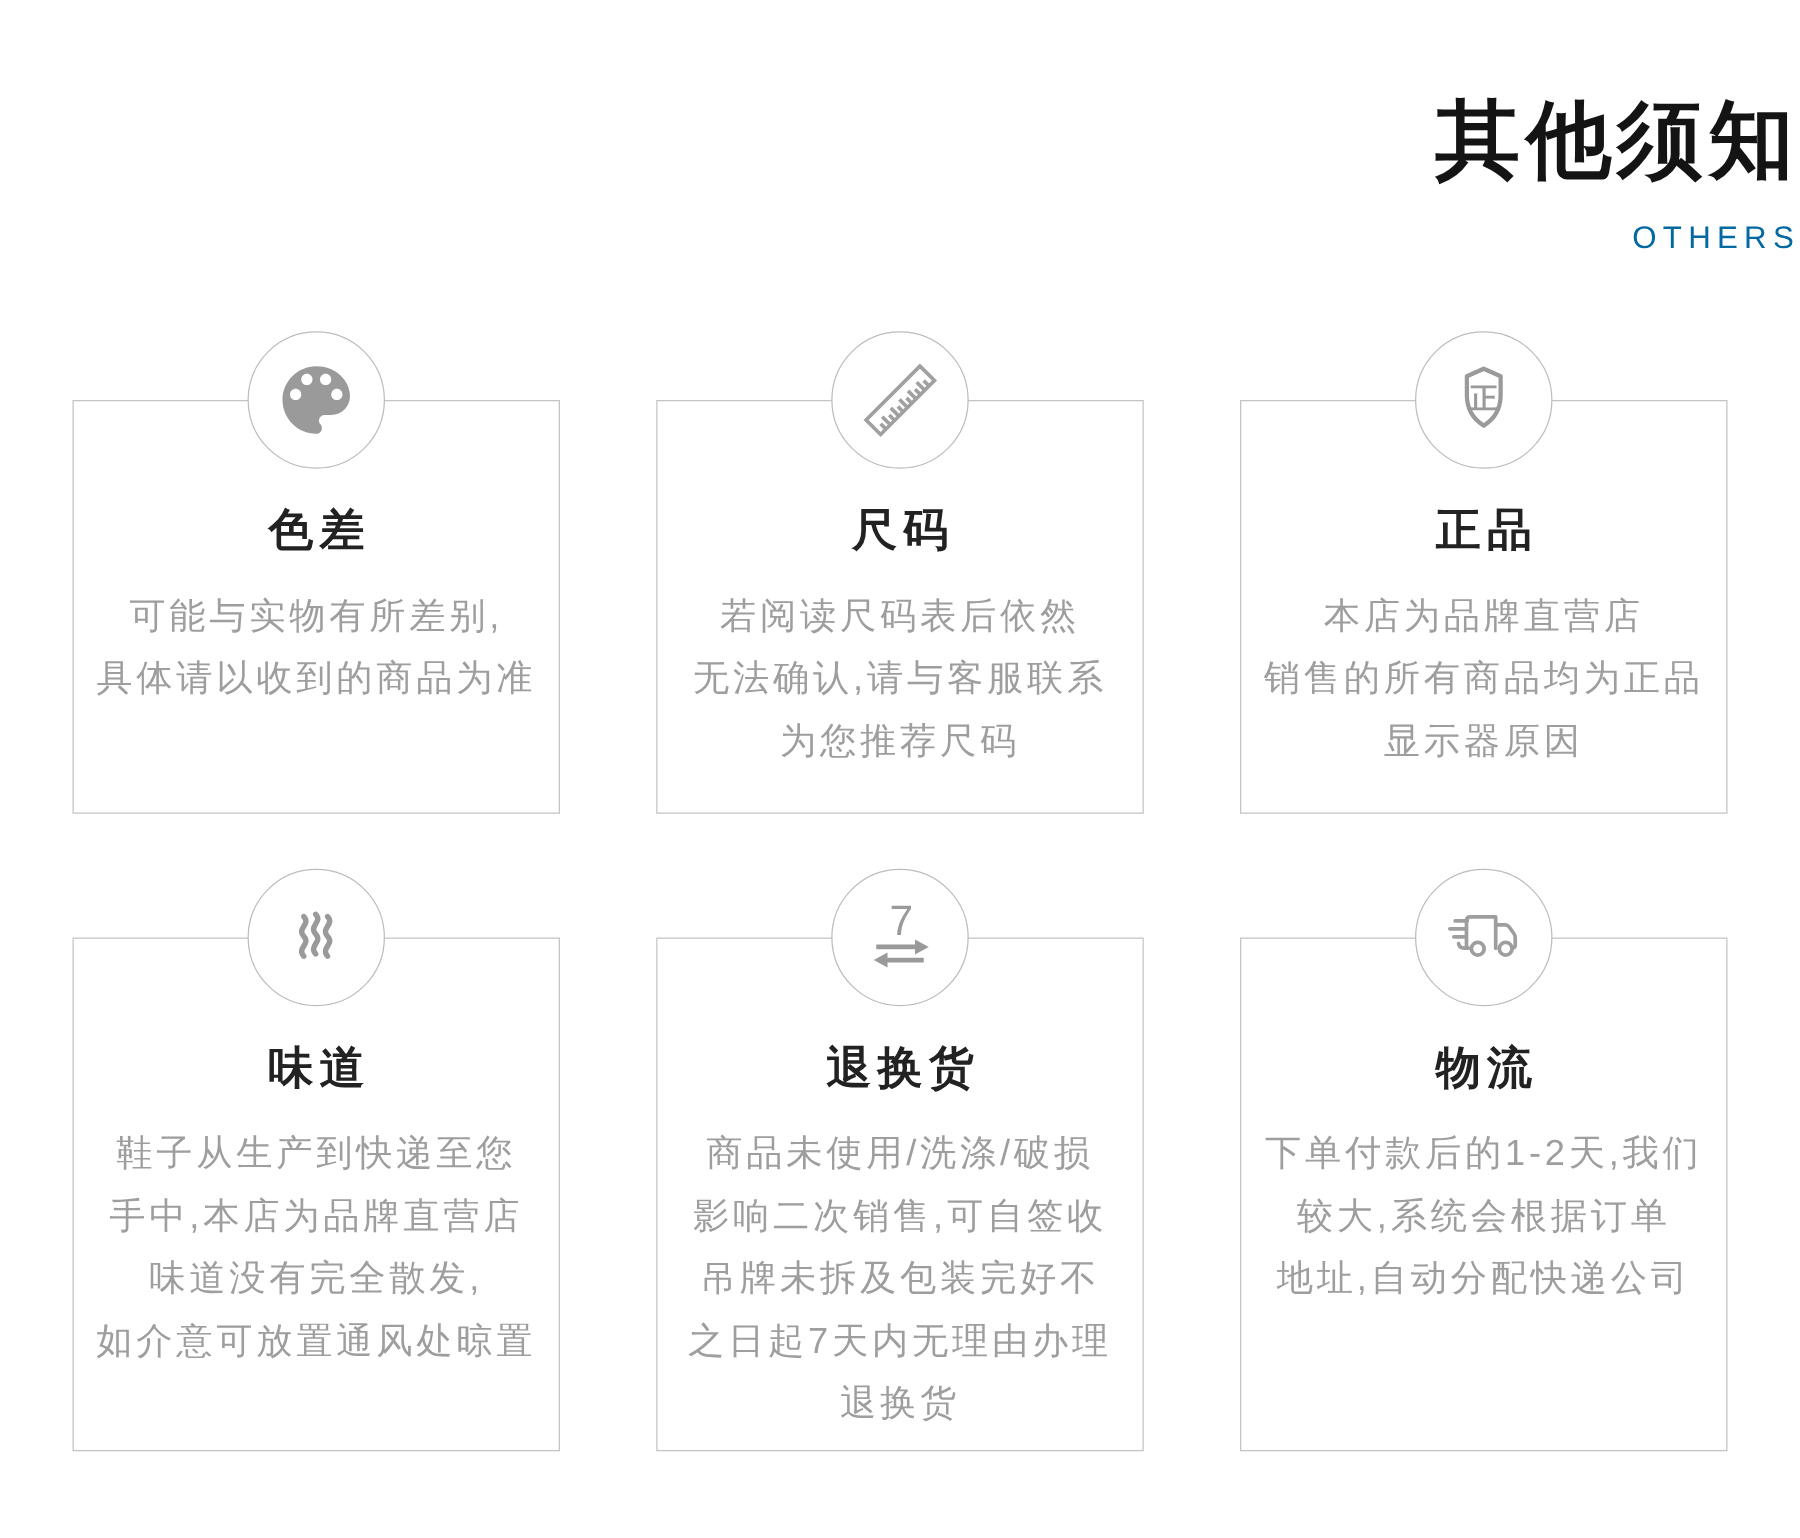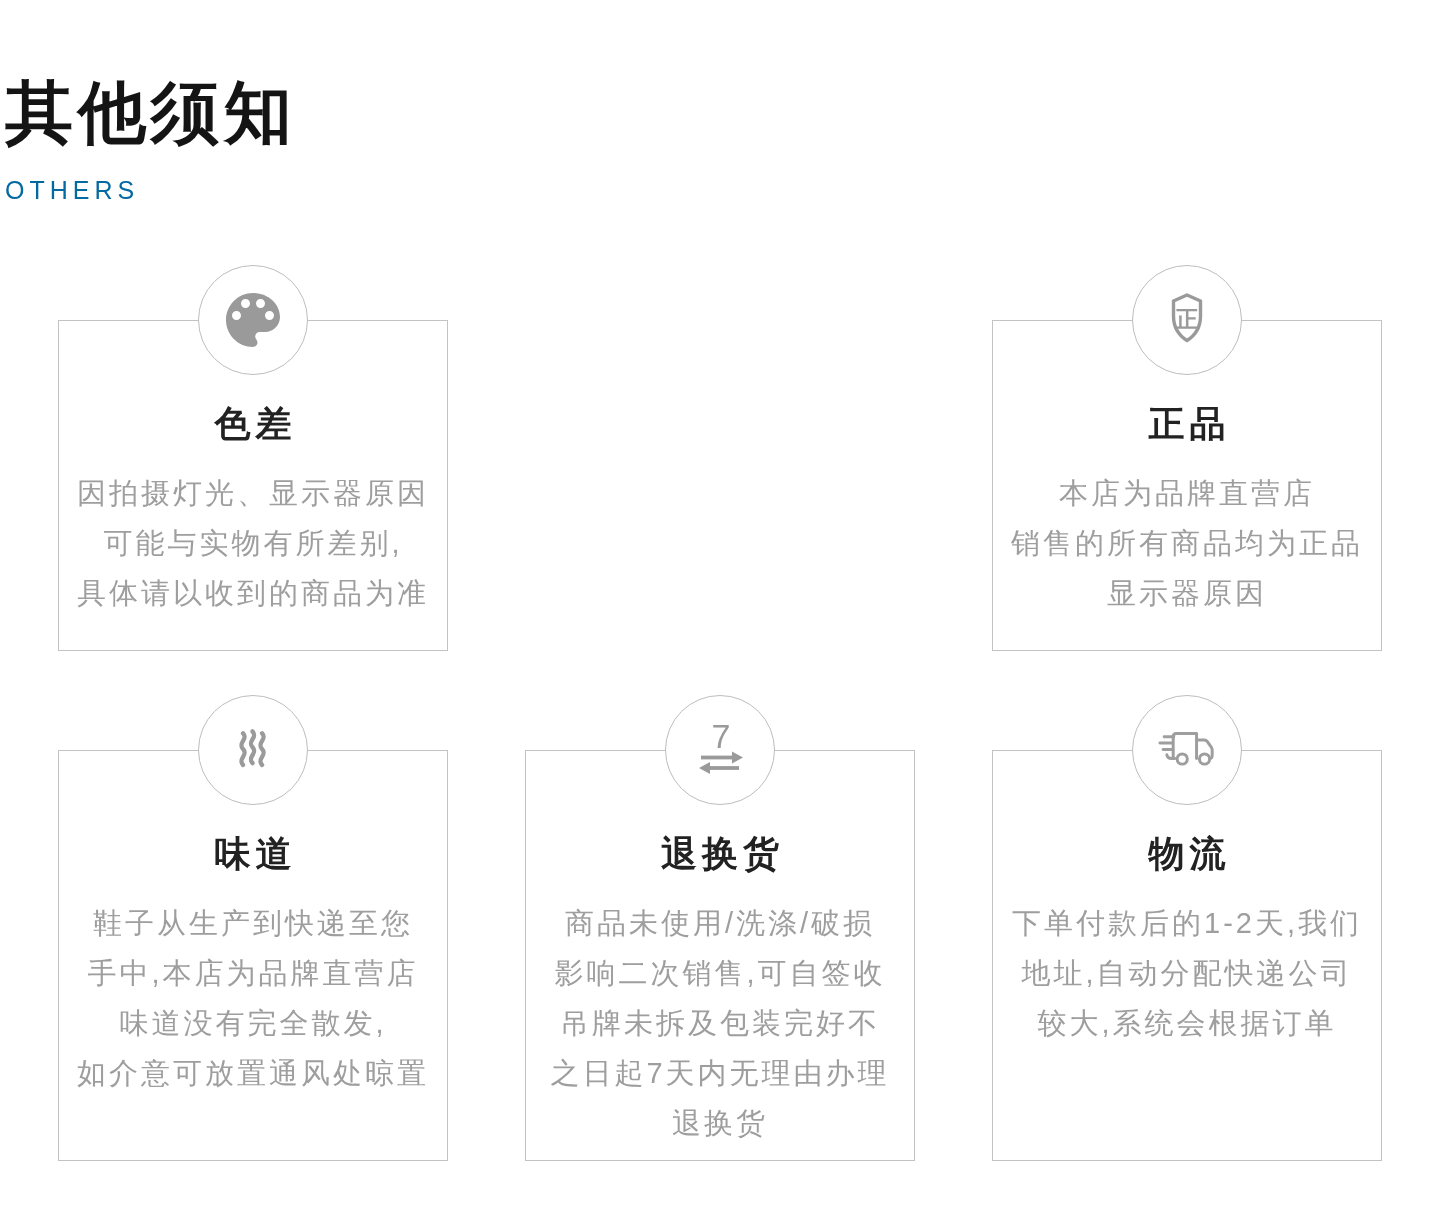--- a/index.html
+++ b/index.html
@@ -1,21 +1,21 @@
 <!DOCTYPE html>
 <html><head>
 <meta charset="utf-8">
 <style>
   html,body{margin:0;padding:0;}
   body{
     width:1440px;height:1230px;position:relative;background:#ffffff;
     font-family:"Liberation Sans","DejaVu Sans",sans-serif;
     overflow:hidden;
   }
-  .header{position:absolute;top:0;left:0;right:0;text-align:left;}
+  .header{position:absolute;top:0;left:0;right:0;text-align:right;}
   .main-title{
     margin:0;padding-top:70px;
     font-size:68px;line-height:84px;font-weight:bold;
     letter-spacing:5px;text-indent:5px;color:#141414;
   }
   .subtitle{
     margin-top:22px;font-size:25px;line-height:28px;
     letter-spacing:5px;text-indent:5px;color:#0369a1;
   }
   .row{
@@ -62,26 +62,41 @@
   <div class="row row-1">
 
     <section class="card">
       <div class="icon-circle">
         <svg width="72" height="72" viewBox="0 0 24 24">
           <path fill="#9a9a9a" d="M12 3c-4.97 0-9 4.03-9 9s4.03 9 9 9c.83 0 1.5-.67 1.5-1.5 0-.39-.15-.74-.39-1.01-.23-.26-.38-.61-.38-.99 0-.83.67-1.5 1.5-1.5H16c2.76 0 5-2.24 5-5 0-4.42-4.03-8-9-8zm-5.5 9c-.83 0-1.5-.67-1.5-1.5S5.67 9 6.5 9 8 9.67 8 10.5 7.33 12 6.5 12zm3-4C8.67 8 8 7.33 8 6.5S8.67 5 9.5 5s1.5.67 1.5 1.5S10.33 8 9.5 8zm5 0c-.83 0-1.5-.67-1.5-1.5S13.67 5 14.5 5s1.5.67 1.5 1.5S15.33 8 14.5 8zm3 4c-.83 0-1.5-.67-1.5-1.5S16.67 9 17.5 9s1.5.67 1.5 1.5-.67 1.5-1.5 1.5z"></path>
         </svg>
       </div>
       <h2 class="card-title">色差</h2>
       <div class="card-body">
-        <div class="body-line">因拍摄灯光、显示器原因</div>
         <div class="body-line">可能与实物有所差别,</div>
         <div class="body-line">具体请以收到的商品为准</div>
       </div>
     </section>
 
+    <section class="card">
+      <div class="icon-circle">
+        <svg width="78" height="78" viewBox="0 0 64 64">
+          <g transform="rotate(-45 32 32)" stroke="#a0a0a0" fill="none" stroke-width="2.4">
+            <rect x="7" y="25.5" width="50" height="13.5"></rect>
+            <path d="M12 39v-5 M16 39v-7.5 M20 39v-5 M24 39v-7.5 M28 39v-5 M32 39v-7.5 M36 39v-5 M40 39v-7.5 M44 39v-5 M48 39v-7.5 M52 39v-5"></path>
+          </g>
+        </svg>
+      </div>
+      <h2 class="card-title">尺码</h2>
+      <div class="card-body">
+        <div class="body-line">若阅读尺码表后依然</div>
+        <div class="body-line">无法确认,请与客服联系</div>
+        <div class="body-line">为您推荐尺码</div>
+      </div>
+    </section>
 
     <section class="card">
       <div class="icon-circle">
         <svg width="64" height="64" viewBox="0 0 64 64">
           <path d="M32 7 L45.5 13 L45.5 28 C45.5 40 40 47.5 32 52.5 C24 47.5 18.5 40 18.5 28 L18.5 13 Z" fill="none" stroke="#9a9a9a" stroke-width="3.4" stroke-linejoin="round"></path>
           <text x="32" y="38.5" font-size="23" font-weight="bold" text-anchor="middle" fill="#9a9a9a">正</text>
         </svg>
       </div>
       <h2 class="card-title">正品</h2>
       <div class="card-body">
@@ -139,20 +154,20 @@
           <path d="M41 22.5 h7.2 q1.8 0 2.8 1.4 l3.8 5.3 q0.9 1.3 0.9 2.9 v5.4 q0 2.5 -2.5 2.5 h-1.7"></path>
           <path d="M10.5 19.5 h9 M6.5 25.5 h11 M9.5 31.5 h9"></path>
           <path d="M13 36.5 q0.5 3.5 4.5 3.5 h3"></path>
           <circle cx="27.5" cy="40.5" r="4.8" fill="#ffffff"></circle>
           <circle cx="48.5" cy="40.5" r="4.8" fill="#ffffff"></circle>
         </svg>
       </div>
       <h2 class="card-title">物流</h2>
       <div class="card-body">
         <div class="body-line">下单付款后的1-2天,我们</div>
+        <div class="body-line">较大,系统会根据订单</div>
         <div class="body-line">地址,自动分配快递公司</div>
-        <div class="body-line">较大,系统会根据订单</div>
       </div>
     </section>
 
   </div>
 
 </div>
 
 </body></html>

